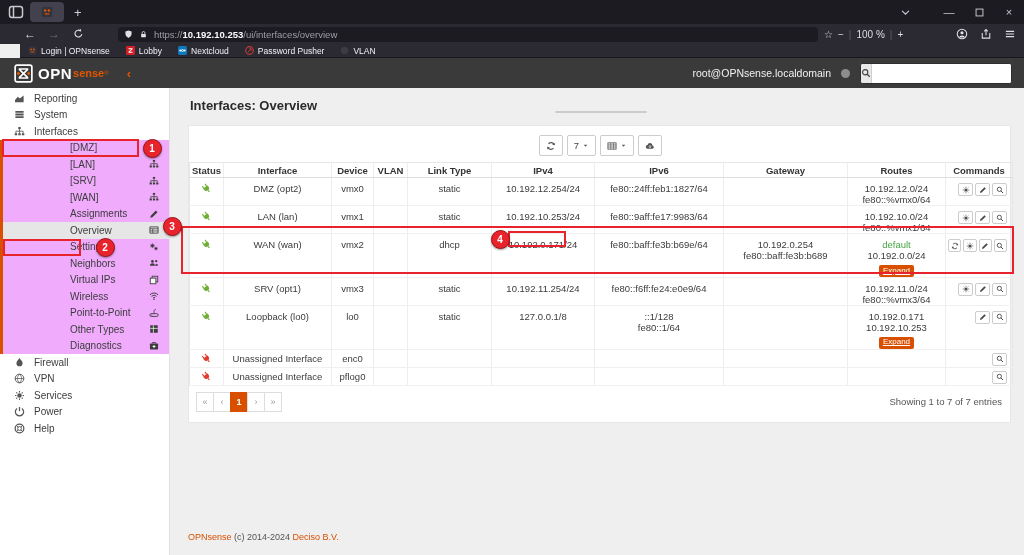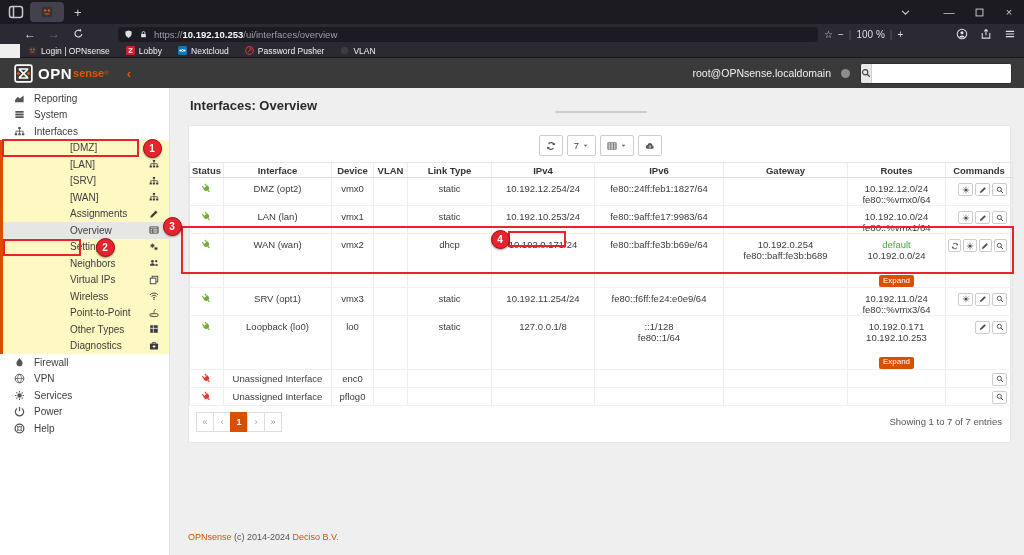--- a/index.html
+++ b/index.html
@@ -48,21 +48,21 @@
   .hsearch .seg{width:25px;background:#e8e8e8;border-right:1px solid #cfcfcf;display:flex;align-items:center;justify-content:center;}
   .hsearch .seg .ic{width:10px;height:10px;color:#444;}
   .hsearch input{border:0;outline:0;flex:1;font-size:10px;padding:0 4px;}
 
   
   .sidebar{position:absolute;left:0;top:88px;width:170px;height:467px;background:#fff;border-right:1px solid #e2e2e2;}
   #side-menu{padding-top:2px;}
   .si{height:16.5px;display:flex;align-items:center;font-size:10px;color:#3c3c3c;}
   .si.l1{padding-left:14px;}
   .si.l1 .ic{width:11px;height:11px;color:#555;margin-right:9px;flex:none;}
-  .si.l2{background:#fef9c3;border-left:3px solid #d94f00;padding-left:67px;padding-right:10px;}
+  .si.l2{background:#f0abfc;border-left:3px solid #d94f00;padding-left:67px;padding-right:10px;}
   .si.l2 .lbl{flex:1;}
   .si.l2 .ic{width:10px;height:10px;color:#3d3d3d;flex:none;}
   .si.sel{background:#e6e6e6;}
 
   
   .pagetitle{position:absolute;left:190px;top:98px;font-size:13px;font-weight:bold;color:#2a2a2a;}
   .card{position:absolute;left:188px;top:125px;width:823px;background:#fff;border:1px solid #e7e7e7;padding:6px 0 10px;}
   .toolbar{height:24px;margin:0 6px 6px 8px;display:flex;align-items:center;justify-content:flex-end;gap:22px;flex-direction:column;}
   .tsearch{width:92px;height:21px;border:1px solid #ccc;border-radius:3px;display:flex;overflow:hidden;}
   .tsearch .seg{width:25px;background:#eee;border-right:1px solid #ccc;display:flex;align-items:center;justify-content:center;}
@@ -82,21 +82,21 @@
   .grid tbody tr:nth-child(3){height:42px;}
   .grid tbody tr:nth-child(4){height:26px;}
   .grid tbody tr:nth-child(5){height:42px;}
   .grid tbody tr:nth-child(6),.grid tbody tr:nth-child(7){height:18px;}
   .grid tbody tr:nth-child(6) td,.grid tbody tr:nth-child(7) td{padding-top:3px;}
   .grid .line{line-height:11px;}
   .grid .plug{display:inline-block;width:11px;height:11px;transform:rotate(-40deg);}
   .plug.up{color:var(--status-up);}
   .plug.down{color:var(--status-down);}
   .route-default{color:var(--route-default);}
-  .badge-expand{display:inline-block;background:var(--accent);color:#fff;font-size:8px;padding:1.5px 4px;border-radius:2px;margin-top:14px;line-height:1.1;}
+  .badge-expand{display:inline-block;background:var(--accent);color:#fff;font-size:8px;padding:1.5px 4px;border-radius:2px;margin-top:4px;line-height:1.1;text-decoration:underline;}
   .cmds{display:flex;justify-content:flex-end;gap:2px;padding-right:3px;}
   .cmdbtn{width:15px;height:13px;background:#fff;border:1px solid #ccc;border-radius:2px;display:flex;align-items:center;justify-content:center;}
   .cmdbtn .ic{width:8px;height:8px;color:#4a4a4a;}
 
   .cardfoot{display:flex;align-items:flex-start;justify-content:space-between;margin:6px 8px 0;}
   .pager{display:flex;}
   .pbtn{min-width:18px;height:20px;border:1px solid #ddd;background:#fff;color:#9a9a9a;font-size:9px;display:flex;align-items:center;justify-content:center;margin-left:-1px;padding:0 4px;}
   .pbtn.active{background:var(--accent);border-color:var(--accent);color:#fff;font-weight:bold;}
   .summary{font-size:9.5px;color:#555;margin-top:4px;}
   .sitefooter{position:absolute;left:188px;top:532px;font-size:9px;color:#555;}

